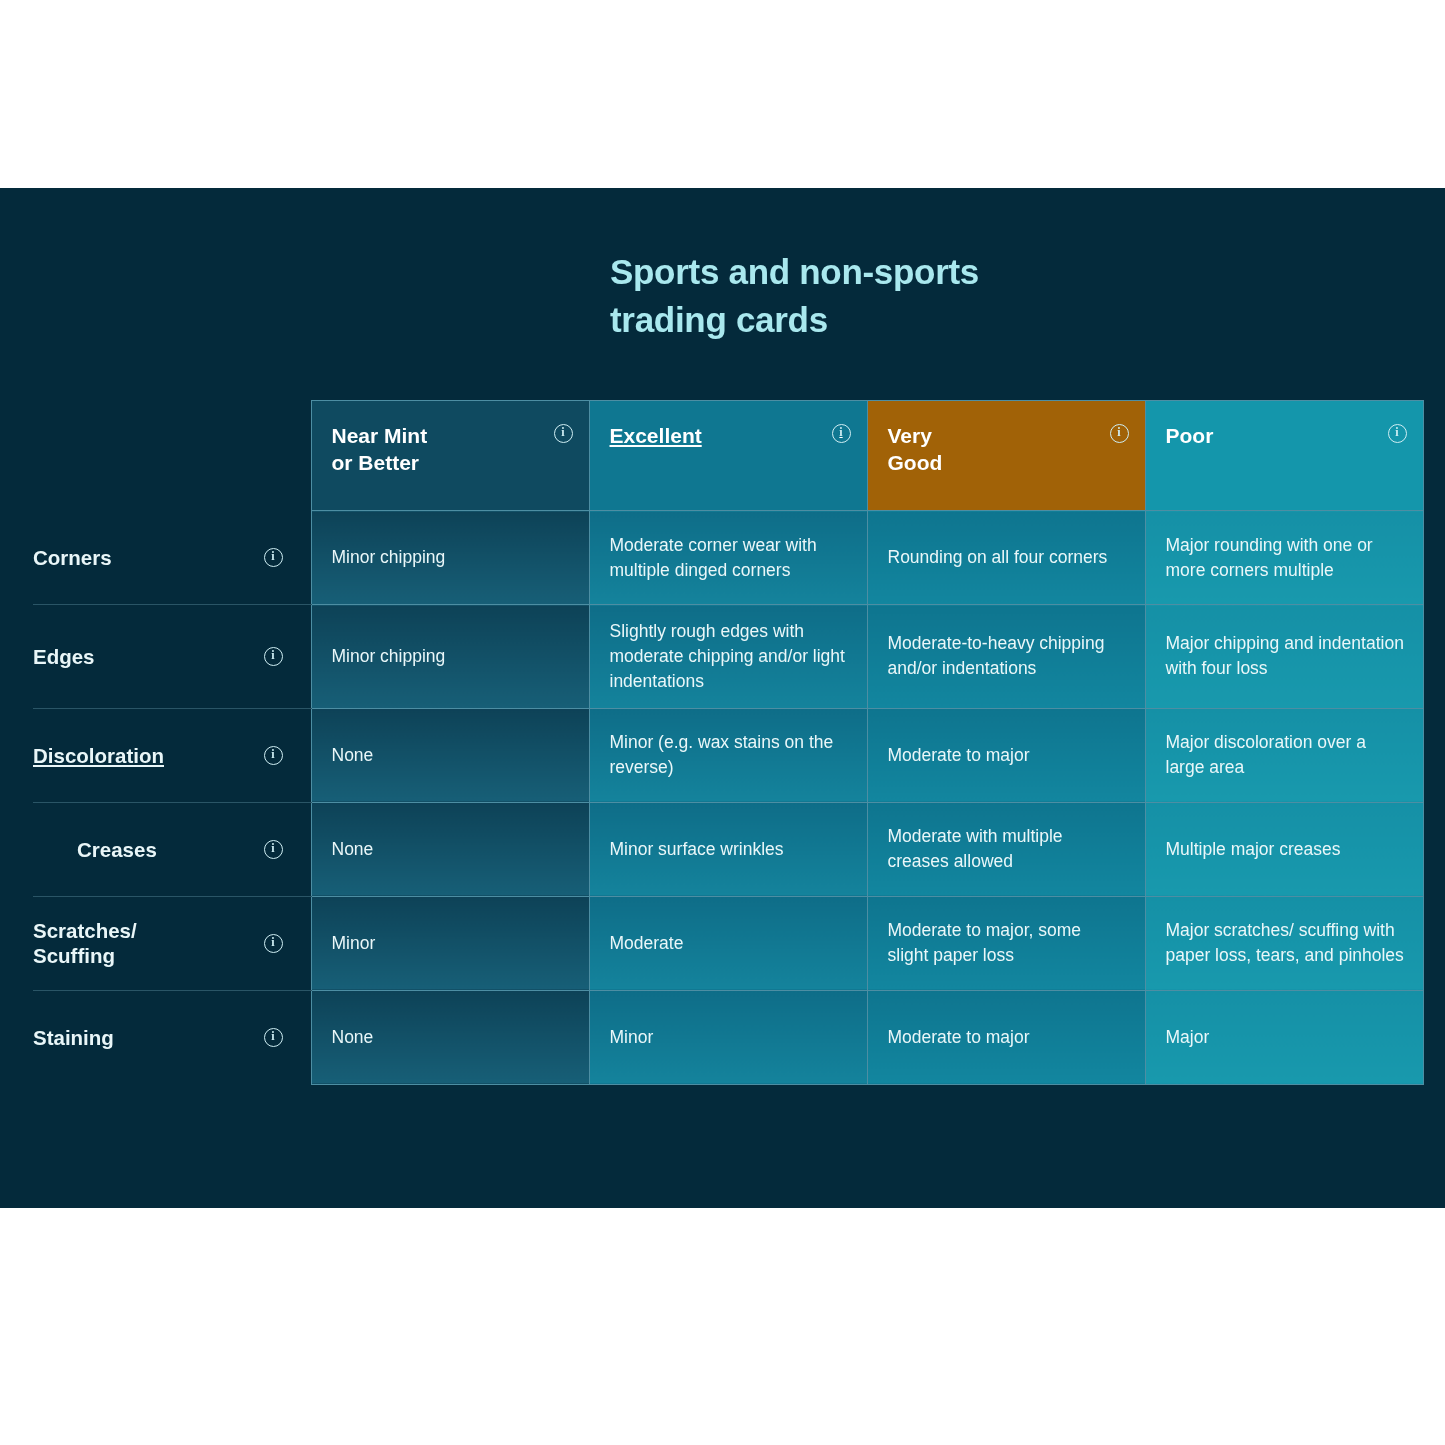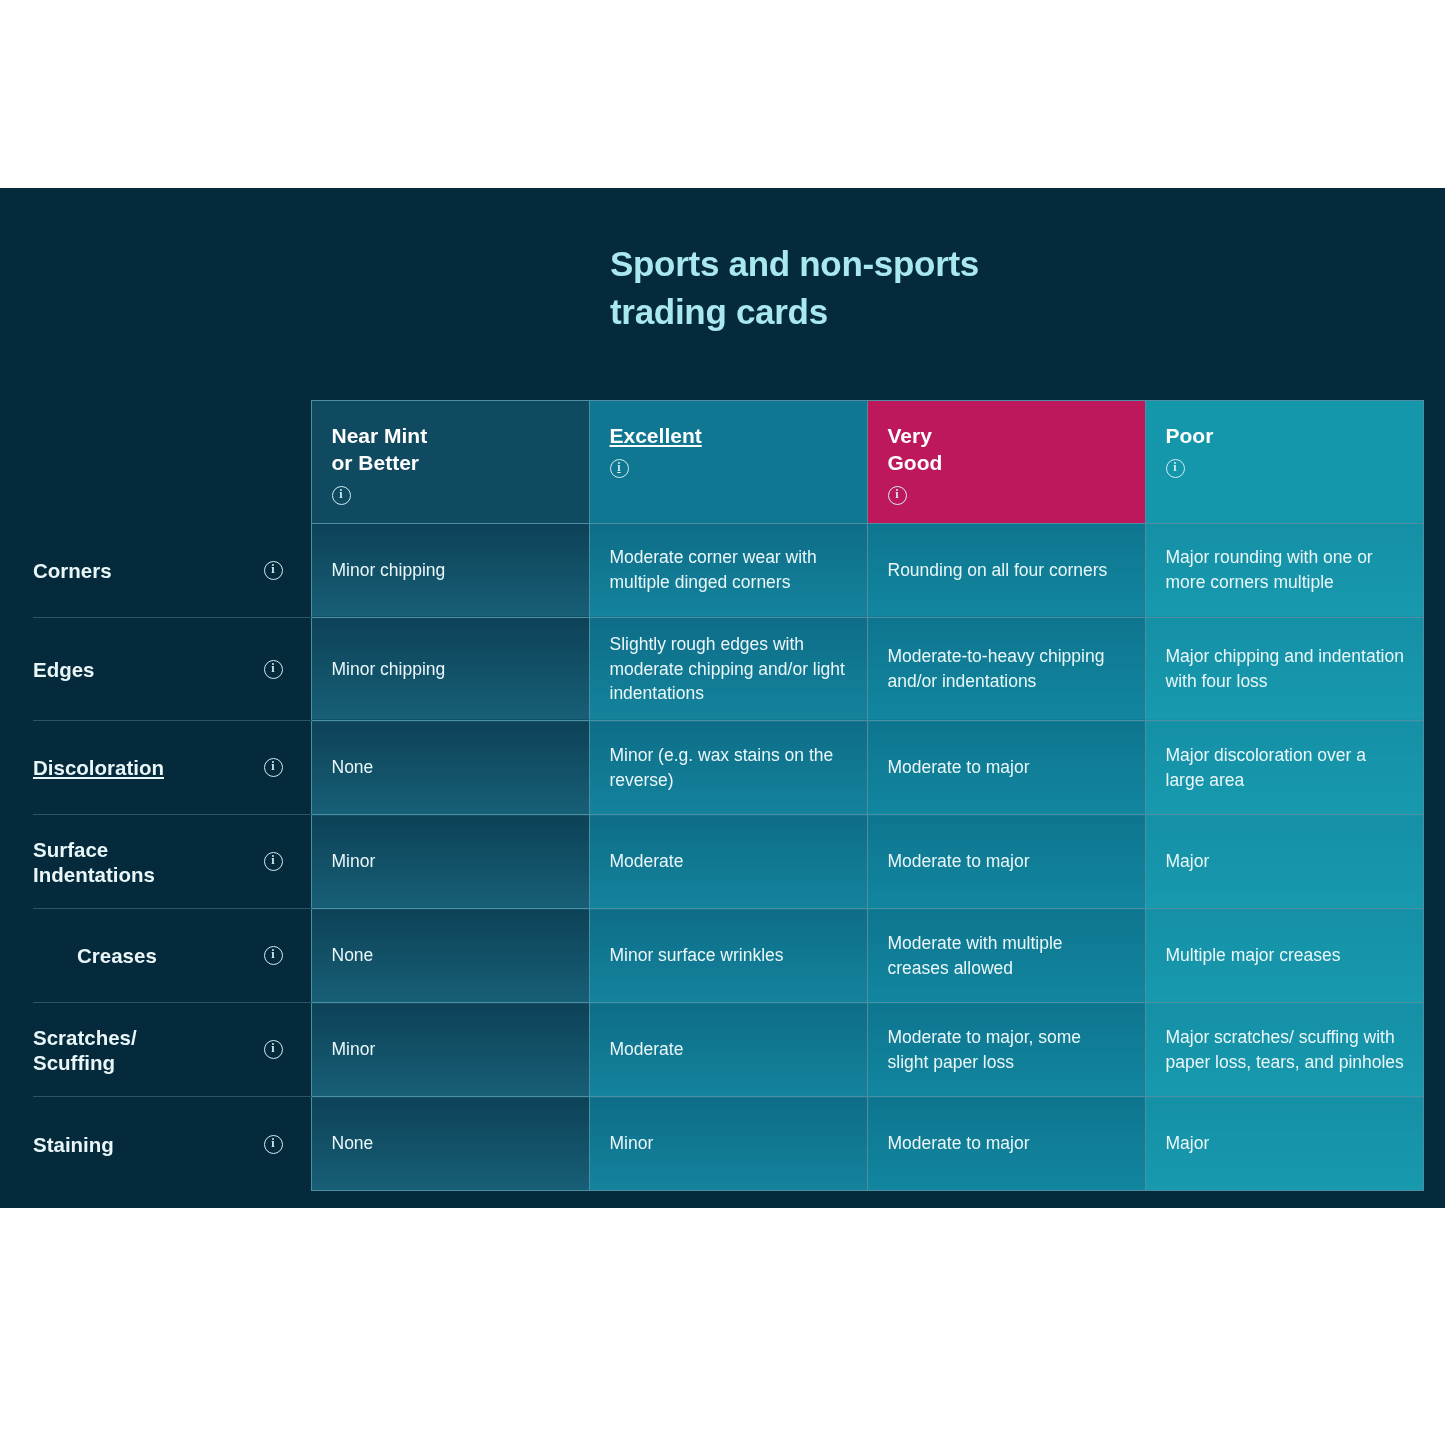--- a/index.html
+++ b/index.html
@@ -24,21 +24,21 @@
     left: 0;
     top: 188px;
     width: 1445px;
     height: 1020px;
     background: #042a3b;
     box-sizing: border-box;
   }
   .title {
     position: absolute;
     left: 610px;
-    top: 52px;
+    top: 60px;
     width: 520px;
     color: #a9e8ee;
     font-size: 35px;
     font-weight: bold;
     line-height: 1.38;
     letter-spacing: -0.3px;
   }
   .grid {
     position: absolute;
     left: 33px;
@@ -87,23 +87,22 @@
     font-weight: bold;
     line-height: 1.28;
     border: 1px solid #4d8ea3;
     height: 110px;
     box-sizing: border-box;
     position: relative;
   }
   .colhead-inner {
     display: flex;
     align-items: flex-start;
-    justify-content: center;
+    justify-content: space-between;
     gap: 8px;
-    flex-direction: column;
   }
   .colhead-text { white-space: pre-line; }
 
   td.cell {
     vertical-align: middle;
     padding: 14px 18px 14px 20px;
     color: #eaf7f9;
     font-size: 17.5px;
     line-height: 1.42;
     border: 1px solid #4d8ea3;
@@ -112,21 +111,21 @@
   }
 
   
   .col1 { background: linear-gradient(180deg, #0d4257 0%, #175f77 100%); }
   .col2 { background: linear-gradient(180deg, #0e6d88 0%, #14839c 100%); }
   .col3 { background: linear-gradient(180deg, #0e758f 0%, #12869f 100%); }
   .col4 { background: linear-gradient(180deg, #1590a6 0%, #1899ad 100%); }
 
   .h-col1 { background: #0f4a60; }
   .h-col2 { background: #0f7791; text-decoration: underline; }
-  .h-col3 { background: #be185d; }
+  .h-col3 { background: #a16207; }
   .h-col4 { background: #1496ab; }
 
   
   .info-icon {
     flex: 0 0 auto;
     width: 17px;
     height: 17px;
     border-radius: 50%;
     border: 1.6px solid #cfeef3;
     color: #cfeef3;
@@ -224,33 +223,20 @@
                 <span class="rowlabel-text" style="white-space: pre-line; text-decoration: underline;">Discoloration</span>
                 <span class="info-icon">i</span>
               </div>
             </td>
             <td class="cell col1">None</td>
             <td class="cell col2">Minor (e.g. wax stains on the reverse)</td>
             <td class="cell col3">Moderate to major</td>
             <td class="cell col4">Major discoloration over a large area</td>
           </tr>
 
-          <tr>
-            <td class="rowlabel">
-              <div class="rowlabel-inner">
-                <span class="rowlabel-text" style="white-space:pre-line;">Surface
-Indentations</span>
-                <span class="info-icon">i</span>
-              </div>
-            </td>
-            <td class="cell col1">Minor</td>
-            <td class="cell col2">Moderate</td>
-            <td class="cell col3">Moderate to major</td>
-            <td class="cell col4">Major</td>
-          </tr>
 
           <tr>
             <td class="rowlabel">
               <div class="rowlabel-inner">
                 <span class="rowlabel-text" style="white-space: pre-line; margin-left: 44px;">Creases</span>
                 <span class="info-icon">i</span>
               </div>
             </td>
             <td class="cell col1">None</td>
             <td class="cell col2">Minor surface wrinkles</td>

